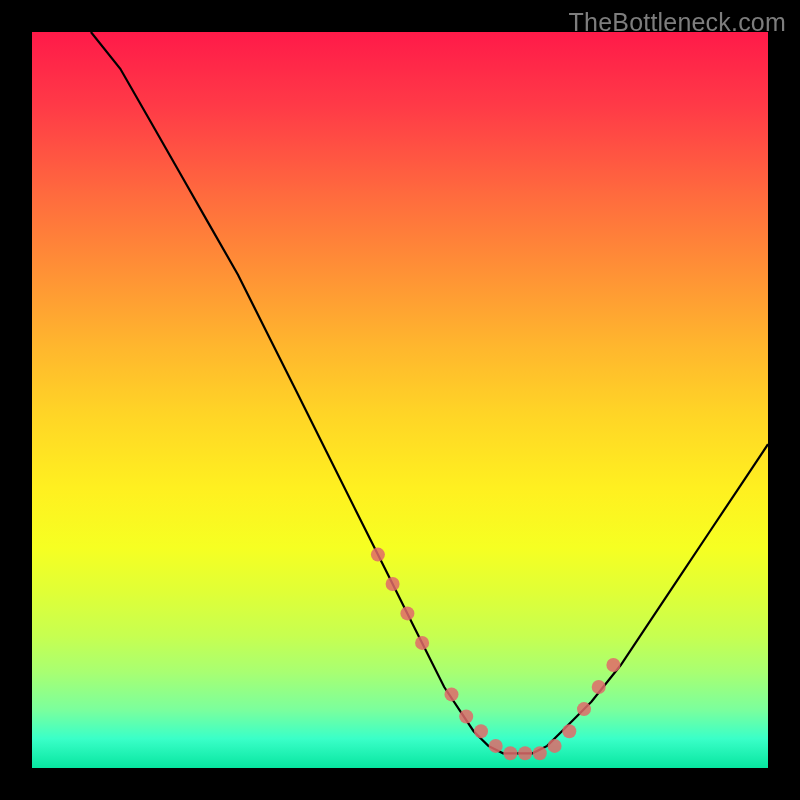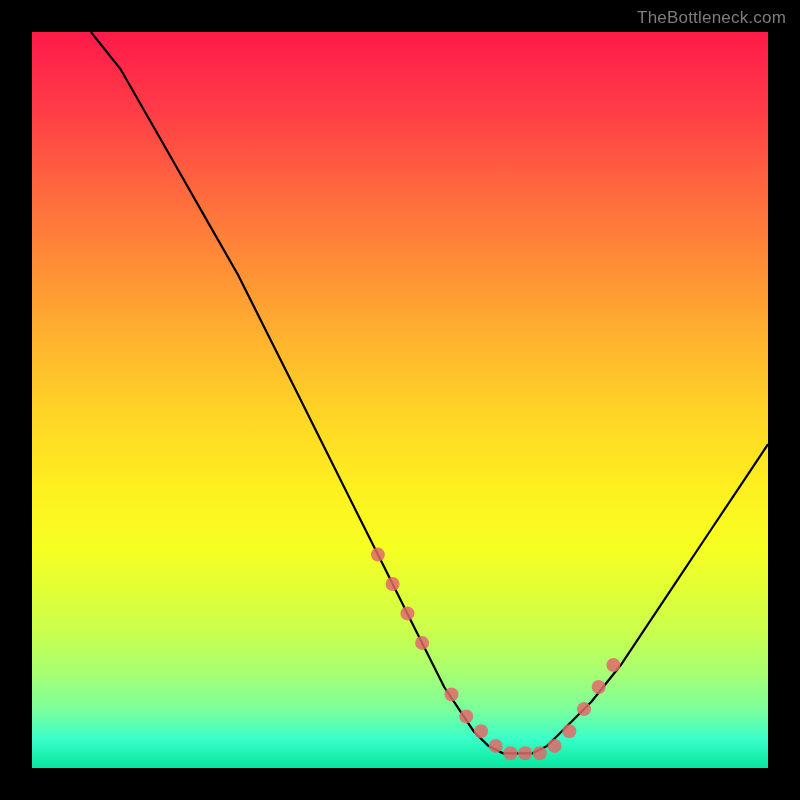--- a/index.html
+++ b/index.html
@@ -9,21 +9,21 @@
     width: 800px;
     height: 800px;
     position: relative;
     font-family: Arial, Helvetica, sans-serif;
   }
   .attribution {
     position: absolute;
     top: 8px;
     right: 14px;
     color: #7d7d7d;
-    font-size: 17px;
+    font-size: 25px;
     font-weight: 400;
     letter-spacing: 0.2px;
   }
   .plot {
     position: absolute;
     left: 32px;
     top: 32px;
     width: 736px;
     height: 736px;
     background: linear-gradient(to bottom,

